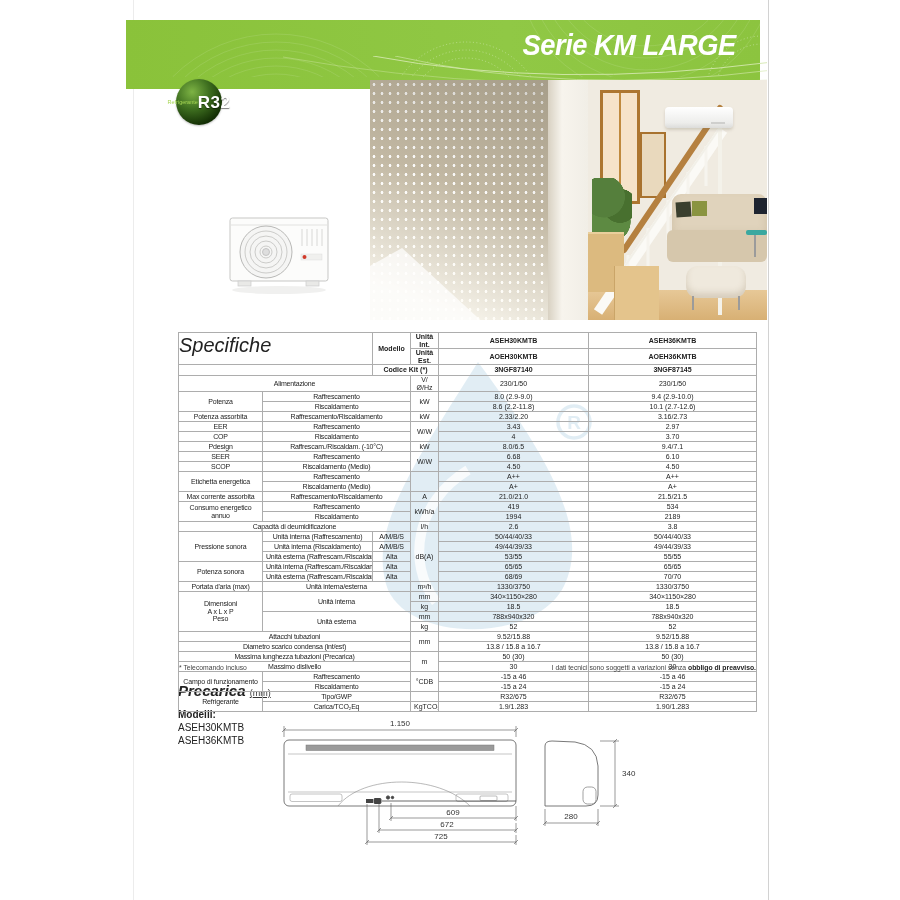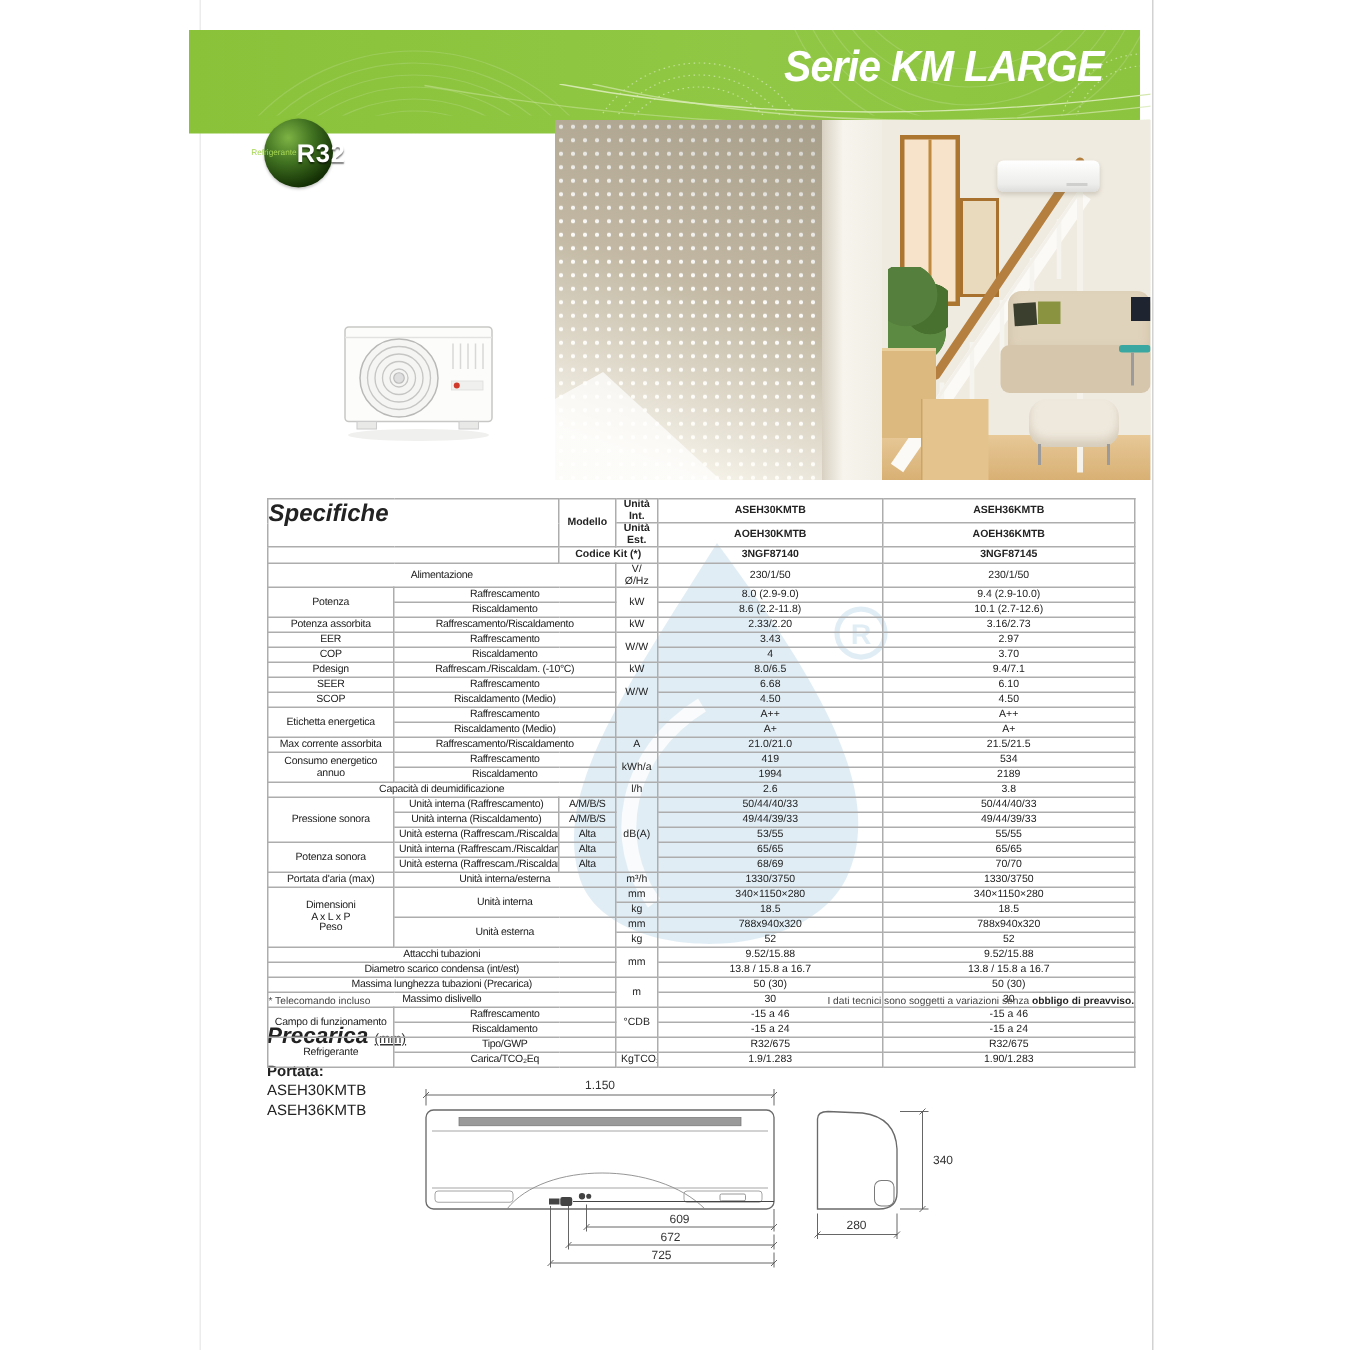--- a/index.html
+++ b/index.html
@@ -66,21 +66,21 @@
          border-radius:12px;box-shadow:inset 0 -5px 6px rgba(160,140,110,.3);}
   .ot-leg{position:absolute;width:2px;height:14px;background:#9b9b9b;top:216px;}
   .stool{position:absolute;left:158px;top:150px;width:21px;height:5px;background:#3aa8a0;border-radius:2px;}
   .stool-leg{position:absolute;left:166px;top:155px;width:2px;height:22px;background:#9b9b9b;}
   .wall-ac{position:absolute;left:295px;top:27px;width:68px;height:21px;border-radius:4px;
          background:linear-gradient(#ffffff,#ededeb 75%,#dcdcda);box-shadow:0 2px 3px rgba(120,110,90,.25);}
   .wall-ac i{position:absolute;right:8px;bottom:4px;width:14px;height:2px;background:#cfcfcd;display:block;}
   .outdoor{position:absolute;left:222px;top:206px;width:115px;height:95px;}
 
   
-  .spec-title{position:absolute;left:179px;top:334px;font-size:16px;font-weight:bold;
+  .spec-title{position:absolute;left:179px;top:334px;font-size:20px;font-weight:normal;
         font-style:italic;z-index:2;}
   .watermark{position:absolute;left:318px;top:350px;z-index:0;opacity:.42;}
   table.t{position:absolute;left:178px;top:332px;width:578px;border-collapse:collapse;
         table-layout:fixed;z-index:1;}
   table.t td{border:1px solid #adadad;padding:0 3px;line-height:7.5px;height:9px;
         vertical-align:middle;overflow:hidden;font-size:7px;text-align:center;color:#222;
         background:transparent;}
   table.t tr:nth-child(-n+3) td{height:10px;}
   td.nb{border:none;}
   td.hg{color:#84bf3a;border:1px solid #8dc63f;font-size:6.4px;font-weight:bold;}
@@ -469,21 +469,21 @@
   <div class="foot">
     <span>* Telecomando incluso</span>
     <span><span>I dati tecnici sono soggetti a variazioni senza </span><b>obbligo di preavviso.</b></span>
   </div>
 
   <div class="dim-title">
     <span>Precarica</span>
     <span class="dim-unit">(mm)</span>
   </div>
   <div class="models">
-    <div class="mlab">Portata:</div>
+    <div class="mlab">Modelli:</div>
     <div>ASEH30KMTB</div>
     <div>ASEH36KMTB</div>
   </div>
 
   <svg class="dim-svg" width="482" height="175" viewBox="0 0 482 175">
 
     <g fill="none" stroke="#6a6a6a" stroke-width="0.9">
       <rect x="6" y="26" width="232" height="66" rx="5" fill="#fff"></rect>
       <rect x="28" y="31" width="188" height="5.5" fill="#9a9a9a" stroke="#777" stroke-width="0.5"></rect>
       <line x1="10" y1="40" x2="234" y2="40" stroke-width="0.4"></line>

